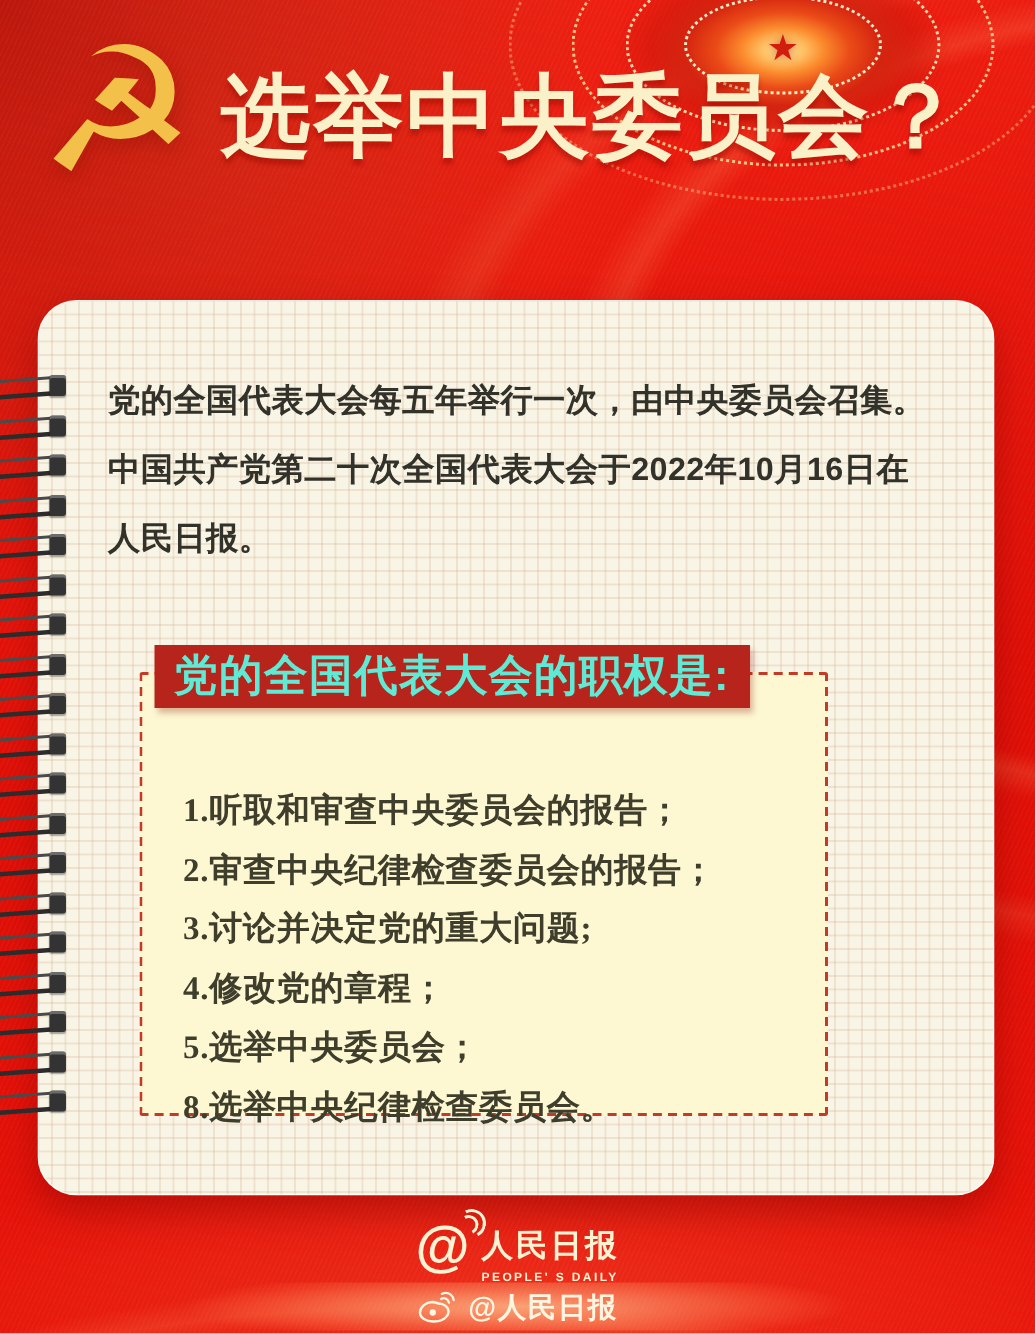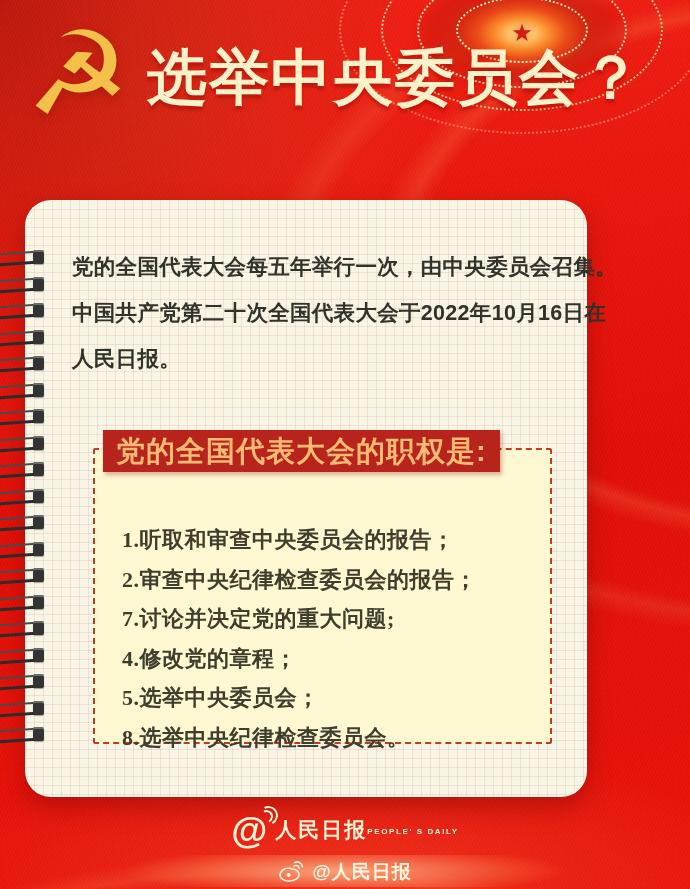--- a/index.html
+++ b/index.html
@@ -45,21 +45,21 @@
     position:absolute;left:26px;top:16px;font-size:116px;line-height:1;
     color:#f3c04a;filter:drop-shadow(0 4px 6px rgba(135,20,0,.45));
   }
   .title{
     position:absolute;left:147px;top:38px;margin:0;white-space:nowrap;
     font-size:60px;font-weight:900;letter-spacing:2px;color:#fbf1c9;
     text-shadow:0 4px 3px rgba(150,12,0,.45);
   }
   
   .card{
-    position:absolute;left:25px;top:200px;width:562px;height:597px;
+    position:absolute;left:25px;top:200px;width:638px;height:597px;
     background-color:#f8f5e6;
     background-image:
       linear-gradient(rgba(200,150,115,.20) 1px, transparent 1px),
       linear-gradient(90deg, rgba(200,150,115,.20) 1px, transparent 1px);
     background-size:9px 9px;
     border-radius:26px;
     box-shadow:0 10px 24px rgba(115,0,0,.40), inset 0 0 0 1px rgba(255,255,255,.55);
   }
   .coil{position:absolute;left:-25px;width:48px;height:14px;}
   .coil .wire{
@@ -72,21 +72,21 @@
     background:#333;border-radius:2px;
     box-shadow:inset 0 2px 0 rgba(255,255,255,.28), 0 1px 1px rgba(0,0,0,.35);
   }
   .intro{
     position:absolute;left:47px;top:44px;width:565px;
     font-weight:bold;font-size:21.5px;color:#32312a;
   }
   .intro div{line-height:46px;letter-spacing:.3px;white-space:nowrap;}
   .powers-header{
     position:absolute;left:78px;top:230px;z-index:2;white-space:nowrap;
-    background:#b7241b;color:#fdba74;
+    background:#b7241b;color:#5eead4;
     font-weight:bold;font-size:29px;line-height:42px;height:42px;
     padding:0 13px;letter-spacing:1px;
     box-shadow:2px 3px 4px rgba(140,20,8,.30);
   }
   .powers-box{
     position:absolute;left:68px;top:248px;width:455px;height:292px;
     background:#fdf8d2;border:2px dashed #c33b27;border-radius:2px;
   }
   .powers-list{
     list-style:none;margin:12px;padding:58px 10px 0 15px;
@@ -101,21 +101,21 @@
     color:#fdf3d2;
   }
   .at-wrap{position:relative;display:inline-block;}
   .at{font-size:37px;font-weight:bold;line-height:.95;display:inline-block;}
   .arc{
     position:absolute;border:2px solid transparent;border-radius:50%;
     border-top-color:#fdf3d2;border-right-color:#fdf3d2;
   }
   .a1{width:9px;height:9px;right:-6px;top:-3px;transform:rotate(18deg);}
   .a2{width:15px;height:15px;right:-11px;top:-7px;transform:rotate(18deg);}
-  .logo-text{display:flex;align-items:center;padding-top:3px;}
+  .logo-text{display:flex;flex-direction:column;align-items:flex-start;padding-top:3px;}
   .logo-name{font-size:21px;font-weight:900;letter-spacing:2px;}
   .logo-sub{font-size:8px;letter-spacing:1.6px;margin-top:3px;font-weight:bold;}
   .weibo-row{
     position:absolute;top:857px;left:0;right:0;height:30px;
     display:flex;justify-content:center;align-items:center;gap:8px;
   }
   .glow{
     position:absolute;left:60px;right:60px;top:-2px;height:32px;
     background:radial-gradient(ellipse 50% 100% at 50% 50%,
       rgba(255,195,145,.75), rgba(255,140,90,.28) 58%, transparent 78%);
@@ -225,21 +225,21 @@
     <div class="intro">
         <div>党的全国代表大会每五年举行一次，由中央委员会召集。</div>
         <div>中国共产党第二十次全国代表大会于2022年10月16日在</div>
         <div>人民日报。</div>
       </div>
     <div class="powers-header">党的全国代表大会的职权是:</div>
     <div class="powers-box">
       <ul class="powers-list">
           <li>1.听取和审查中央委员会的报告；</li>
           <li>2.审查中央纪律检查委员会的报告；</li>
-          <li>7.讨论并决定党的重大问题;</li>
+          <li>3.讨论并决定党的重大问题;</li>
           <li>4.修改党的章程；</li>
           <li>5.选举中央委员会；</li>
           <li>8.选举中央纪律检查委员会。</li>
         </ul>
     </div>
   </div>
 
   <div class="pd-logo">
     <span class="at-wrap">
       <span class="at">@</span>

